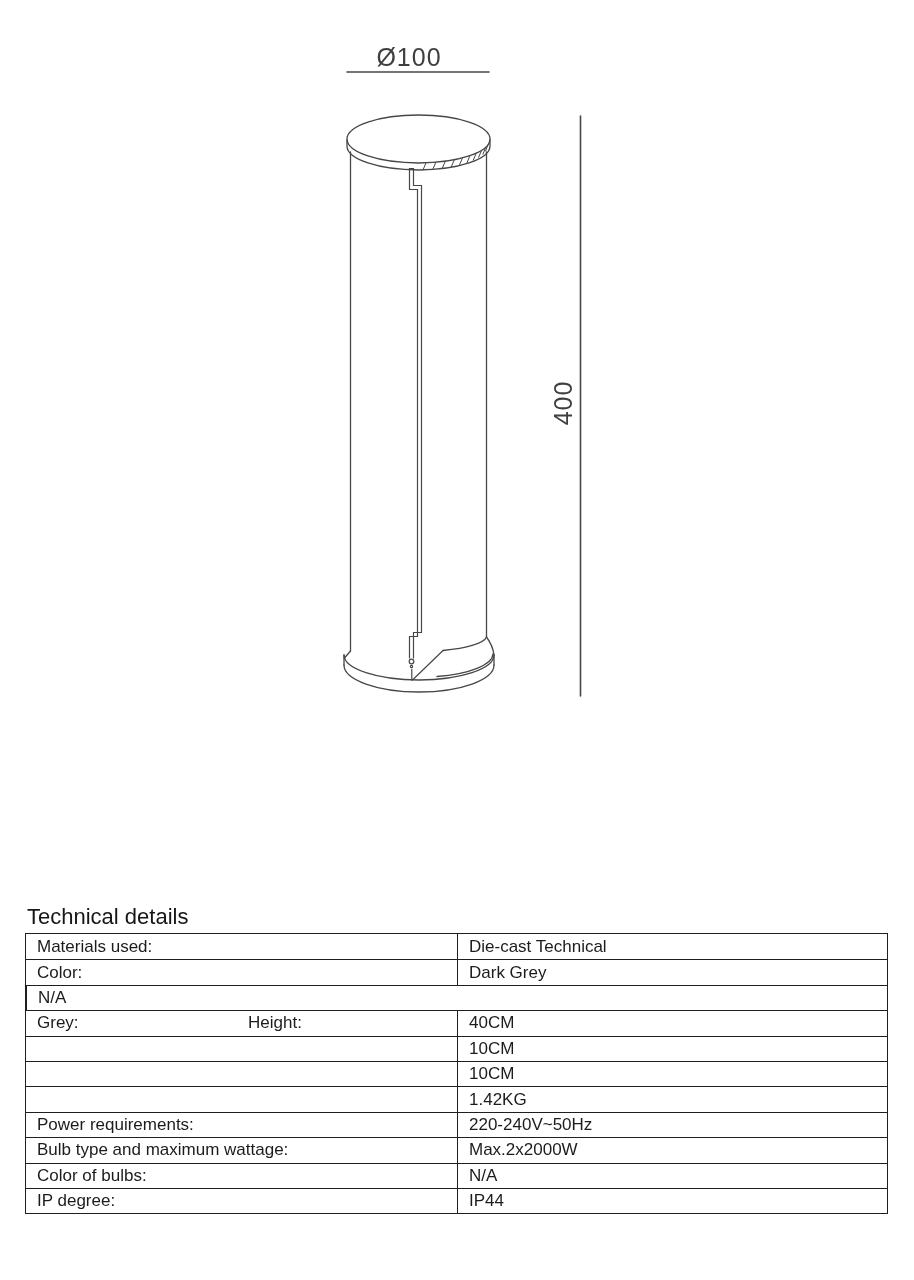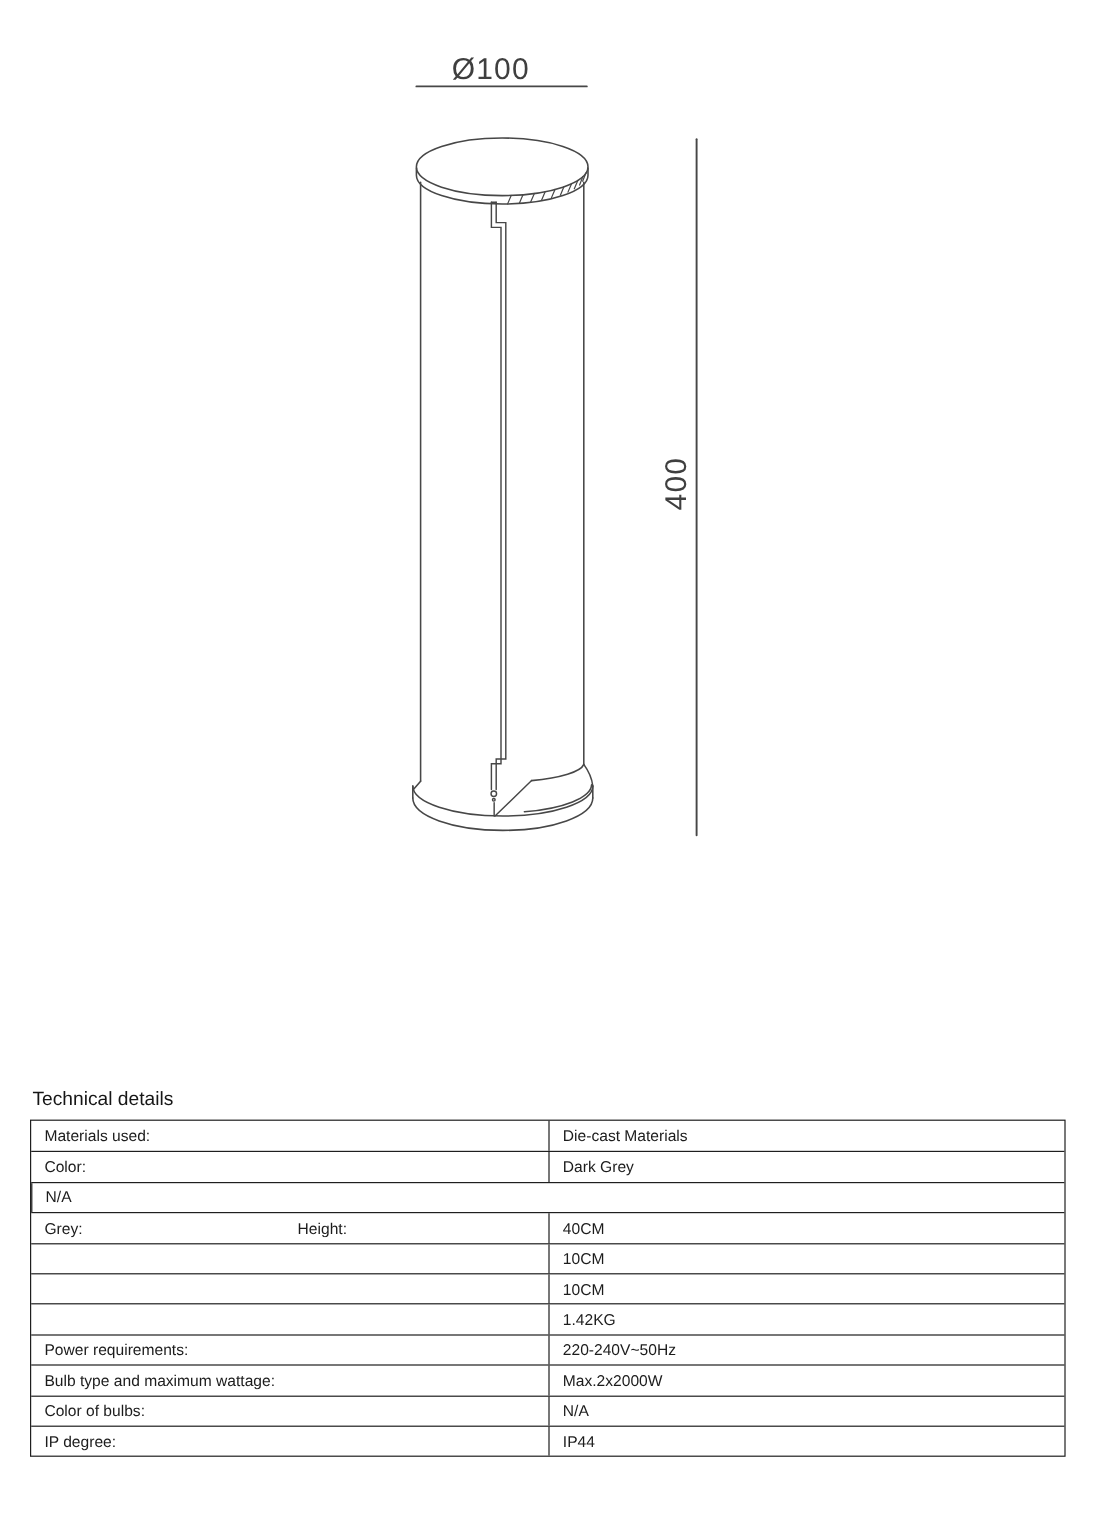--- a/index.html
+++ b/index.html
@@ -19,37 +19,37 @@
   .drawing-wrap svg { display: block; }
   .dim-text {
     fill: #3f3f3f;
     font-family: "Liberation Sans", sans-serif;
     font-size: 25px;
     letter-spacing: 1px;
   }
   
   .table-title {
     position: absolute; left: 27px; top: 906px;
-    font-size: 16px; line-height: 22px; color: #161616;
+    font-size: 22px; line-height: 22px; color: #161616;
   }
   .spec-table {
     position: absolute; left: 25px; top: 933px;
     width: 863px;
     border: 1.6px solid #1f1f1f;
     box-sizing: border-box;
     background: #fff;
   }
   .spec-row {
     position: relative;
     display: flex;
     height: 25.4px;
     box-sizing: border-box;
     border-top: 1.4px solid #1f1f1f;
     align-items: center;
-    font-size: 13px;
+    font-size: 17px;
   }
   .spec-row:first-child { border-top: none; }
   .cell-label {
     width: 431px;
     box-sizing: border-box;
     padding-left: 11px;
     position: relative;
     white-space: nowrap;
     overflow: hidden;
   }
@@ -135,21 +135,21 @@
 <div class="table-title">Technical details</div>
 
 <div class="spec-table">
 
   <div class="spec-row">
     <div class="cell-label">
       <span>Materials used:</span>
       <span class="cell-sublabel"></span>
     </div>
     <div class="cell-value">
-        <span>Die-cast Materials</span>
+        <span>Die-cast Technical</span>
       </div>
   </div>
 
   <div class="spec-row">
     <div class="cell-label">
       <span>Color:</span>
       <span class="cell-sublabel"></span>
     </div>
     <div class="cell-value">
         <span>Dark Grey</span>

